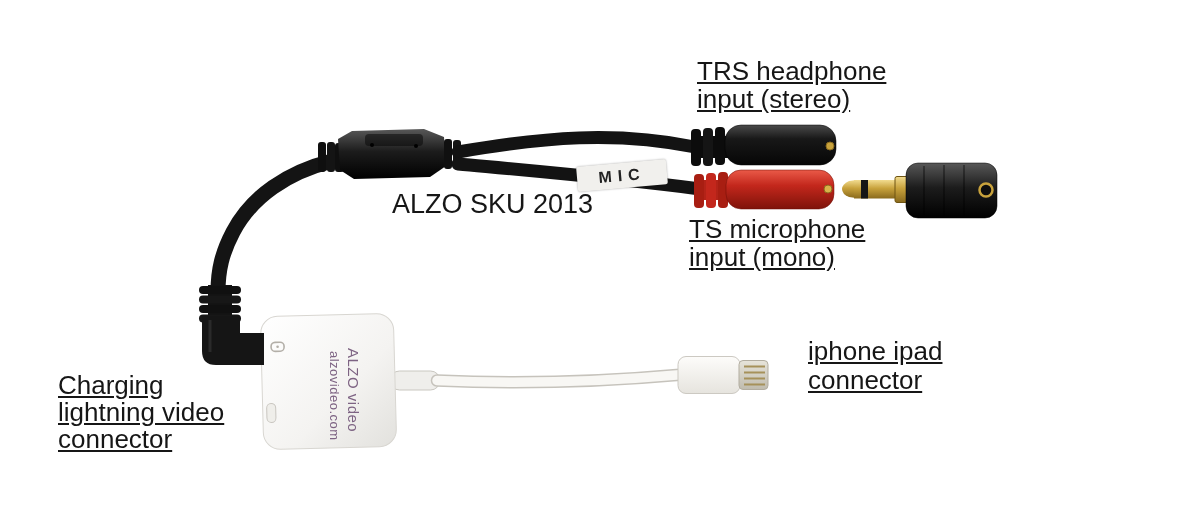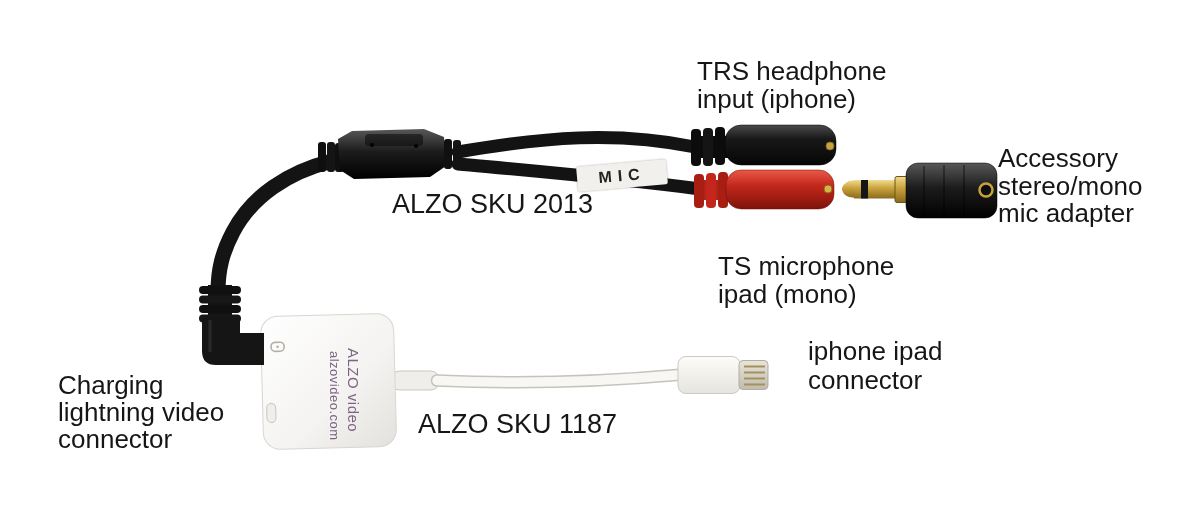--- a/index.html
+++ b/index.html
@@ -5,21 +5,21 @@
   html,body{margin:0;padding:0;background:#ffffff;}
   .stage{
     position:relative;width:1200px;height:520px;background:#ffffff;overflow:hidden;
     font-family:"Liberation Sans", sans-serif;
   }
   .stage svg{position:absolute;left:0;top:0;z-index:1;}
   .label{
     position:absolute;z-index:3;color:#161616;font-size:26px;line-height:28px;
     white-space:nowrap;
   }
-  .label span{display:block;}
+  .label span{display:block;text-decoration:underline;}
   .label.sku{font-size:27px;}
   .label.right{text-align:left;}
   .mic-tag{
     position:absolute;z-index:2;left:577px;top:163px;width:90px;height:25px;
     background:#f1f0ed;border-radius:2px;transform:rotate(-5deg);
     display:flex;align-items:center;justify-content:center;
     font-size:16px;font-weight:bold;letter-spacing:6px;color:#222222;
     box-shadow:0 0 2px rgba(0,0,0,.35);
   }
   .vtext{
@@ -154,42 +154,36 @@
       </g>
     </g>
   </svg>
 
   <div class="mic-tag">MIC</div>
   <div class="vtext brand-line1">ALZO video</div>
   <div class="vtext brand-line2">alzovideo.com</div>
 
   <div class="label" style="left:697px;top:57px;">
     <span>TRS headphone</span>
-    <span>input (iphone)</span>
+    <span>input (stereo)</span>
   </div>
 
-  <div class="label" style="left:998px;top:145px;line-height:27.5px;">
-    <span>Accessory</span>
-    <span>stereo/mono</span>
-    <span>mic adapter</span>
-  </div>
 
   <div class="label sku" style="left:392px;top:190px;">ALZO SKU 2013</div>
 
-  <div class="label" style="left:718px;top:215px;margin-top:37px;">
+  <div class="label" style="left:689px;top:215px;">
     <span>TS microphone</span>
-    <span>ipad (mono)</span>
+    <span>input (mono)</span>
   </div>
 
   <div class="label right" style="left:58px;top:372px;width:176px;line-height:27px;">
     <span>Charging</span>
     <span>lightning video</span>
     <span>connector</span>
   </div>
 
-  <div class="label sku" style="left:418px;top:410px;">ALZO SKU 1187</div>
 
   <div class="label" style="left:808px;top:337px;line-height:28.5px;">
     <span>iphone ipad</span>
     <span>connector</span>
   </div>
 
 </div>
 
 </body></html>

